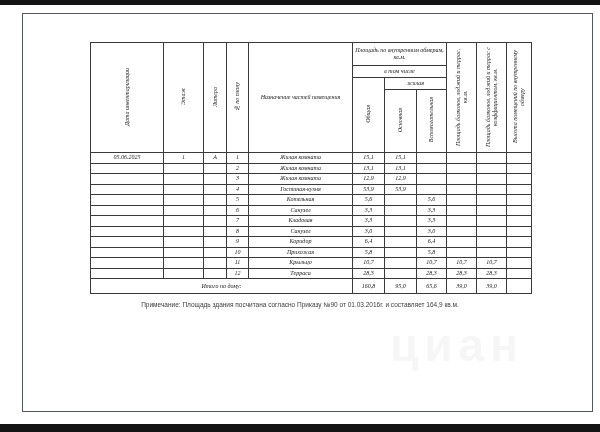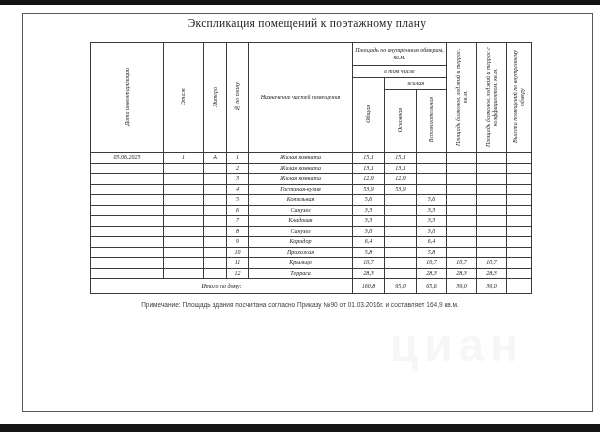--- a/index.html
+++ b/index.html
@@ -29,21 +29,20 @@
   td.total-label{font-size:6px;}
 </style>
 </head>
 <body>
 
 <div class="canvas">
   <div class="band-top"></div>
   <div class="band-bottom"></div>
   <div class="frame"></div>
   <div class="watermark">циан</div>
-  <div class="title">Экспликация помещений к поэтажному плану</div>
 
   <table class="xt">
     <colgroup>
       <col style="width:73px">
         <col style="width:40px">
         <col style="width:23px">
         <col style="width:22px">
       <col style="width:104px">
         <col style="width:32px">
         <col style="width:32px">

